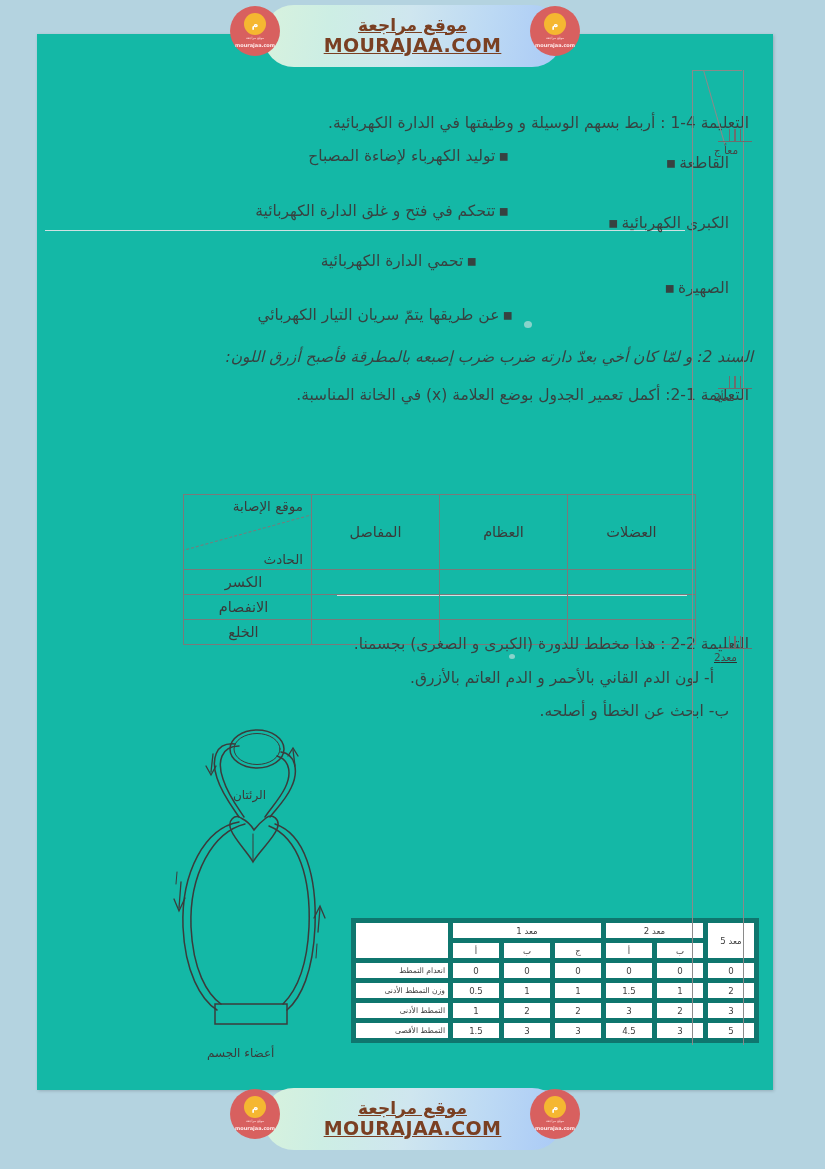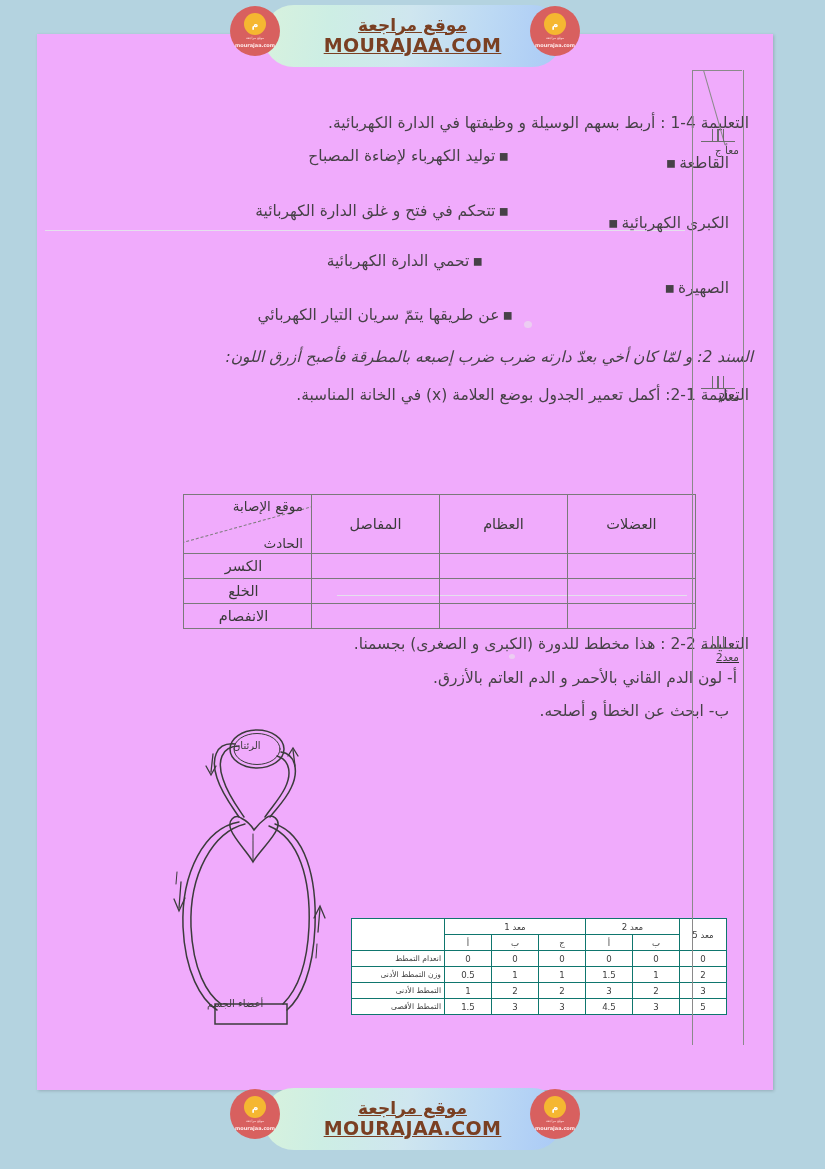--- a/index.html
+++ b/index.html
@@ -103,21 +103,21 @@
     direction: ltr;
   }
 
   
   .paper {
     position: absolute;
     left: 37px;
     top: 34px;
     width: 736px;
     height: 1056px;
-    background: #f0abfc;
+    background: #14b8a6;
     box-shadow: 1px 1px 3px rgba(0,0,0,.18);
     overflow: hidden;
     z-index: 10;
   }
 
   .scan {
     position: absolute;
     inset: 0;
     color: #2e2e2e;
     font-family: "DejaVu Sans", "Liberation Sans", sans-serif;
@@ -157,23 +157,23 @@
     left: 10px;
     top: 0;
     width: 1.2px;
     height: 78px;
     background: #8a8a8a;
     transform: rotate(-16deg);
     transform-origin: top center;
   }
   .mark-group {
     position: absolute;
-    left: 4px;
+    left: 21px;
     width: 42px;
-    text-align: right;
+    text-align: left;
   }
   .tick-row {
     display: flex;
     justify-content: center;
     align-items: flex-end;
     gap: 4px;
     height: 13px;
     border-bottom: 1.3px solid #6d6d6d;
     width: 34px;
     margin: 0 auto;
@@ -205,21 +205,21 @@
     text-align: center;
     font-size: 14.5px;
     color: #3a3a3a;
     filter: blur(.18px);
     padding: 0;
   }
   .injury-table .hdr-cell { height: 58px; }
   .diag-cell {
     position: relative;
     overflow: hidden;
-    padding: 0 4px !important;
+    padding: 8px 4px !important;
   }
   .diag-line {
     position: absolute;
     left: -12%;
     top: 50%;
     width: 124%;
     border-top: 1.4px dashed #7a7a7a;
     transform: rotate(-15.5deg);
   }
   .diag-top {
@@ -245,21 +245,21 @@
   
   .meas-table {
     position: absolute;
     left: 314px;
     top: 884px;
     border-collapse: collapse;
     table-layout: fixed;
     background: #fff;
   }
   .meas-table td {
-    border: 1px solid #0f766e;
+    border: 5px solid #0f766e;
     font-size: 8.6px;
     color: #3c3c3c;
     text-align: center;
     height: 15px;
     padding: 0 7px;
     filter: blur(.15px);
   }
   .meas-table td.lbl {
     text-align: right;
     padding-right: 3px;
@@ -273,24 +273,25 @@
   .diagram {
     position: absolute;
     left: 128px;
     top: 688px;
     width: 190px;
     height: 305px;
   }
   .diagram svg { display: block; }
   .dg-label {
     position: absolute;
-    font-size: 10px;
+    font-size: 12px;
     color: #3b3b3b;
     white-space: nowrap;
     filter: blur(.15px);
+    margin-top: 48px;
   }
   .dg-lungs { left: 68px; top: 18px; }
   .dg-body  { left: 42px; top: 276px; }
 
   
   .blemish {
     position: absolute;
     background: #e9e9e9;
     border-radius: 50%;
     opacity: .55;
@@ -332,21 +333,21 @@
 
     <div class="ln" style="right:24px; top:80px;">التعليمة 4-1 : أربط بسهم الوسيلة و وظيفتها في الدارة الكهربائية.</div>
 
     <div class="ln" style="right:44px; top:120px;"><span>القاطعة</span> ▪</div>
     <div class="ln" style="right:264px; top:113px;">▪ <span>توليد الكهرباء لإضاءة المصباح</span></div>
 
     <div class="ln" style="right:44px; top:180px;"><span>الكبرى الكهربائية</span> ▪</div>
     <div class="ln" style="right:264px; top:168px;">▪ <span>تتحكم في فتح و غلق الدارة الكهربائية</span></div>
 
     <div class="ln" style="right:44px; top:245px;"><span>الصهيرة</span> ▪</div>
-    <div class="ln" style="right:290px; top:218px;">▪ <span>تحمي الدارة الكهربائية</span></div>
+    <div class="ln" style="right:296px; top:218px;">▪ <span>تحمي الدارة الكهربائية</span></div>
 
     <div class="ln" style="right:260px; top:272px;">▪ <span>عن طريقها يتمّ سريان التيار الكهربائي</span></div>
 
     <div class="ln" style="right:20px; top:314px;font-style:italic;">السند 2: و لمّا كان أخي بعدّ دارته ضرب ضرب إصبعه بالمطرقة فأصبح أزرق اللون:</div>
 
     <div class="ln" style="right:24px; top:352px;">التعليمة 1-2: أكمل تعمير الجدول بوضع العلامة (x) في الخانة المناسبة.</div>
 
     <table class="injury-table">
       <tbody>
         <tr>
@@ -362,33 +363,33 @@
         <tr>
           <td></td>
           <td></td>
           <td></td>
           <td class="rowlabel">الكسر</td>
         </tr>
         <tr>
           <td></td>
           <td></td>
           <td></td>
+          <td class="rowlabel">الانفصام</td>
+        </tr>
+        <tr>
+          <td></td>
+          <td></td>
+          <td></td>
           <td class="rowlabel">الخلع</td>
-        </tr>
-        <tr>
-          <td></td>
-          <td></td>
-          <td></td>
-          <td class="rowlabel">الانفصام</td>
         </tr>
       </tbody>
     </table>
 
     <div class="ln" style="right:24px; top:601px;">التعليمة 2-2 : هذا مخطط للدورة (الكبرى و الصغرى) بجسمنا.</div>
-    <div class="ln" style="right:36px; top:635px;">أ- لون الدم القاني بالأحمر و الدم العاتم بالأزرق.</div>
+    <div class="ln" style="right:59px; top:635px;">أ- لون الدم القاني بالأحمر و الدم العاتم بالأزرق.</div>
     <div class="ln" style="right:44px; top:668px;">ب- ابحث عن الخطأ و أصلحه.</div>
 
     <div class="diagram">
       <svg width="190" height="305" viewBox="0 0 190 305">
         <g fill="none" stroke="#3b3b3b" stroke-width="1.5" stroke-linecap="round">
 
           <ellipse cx="92" cy="27" rx="27" ry="19"></ellipse>
           <ellipse cx="92" cy="27" rx="23" ry="15.5" stroke-width="1"></ellipse>
 
           <path d="M70 22 C 50 20, 46 38, 52 56 C 57 72, 68 86, 74 95"></path>

